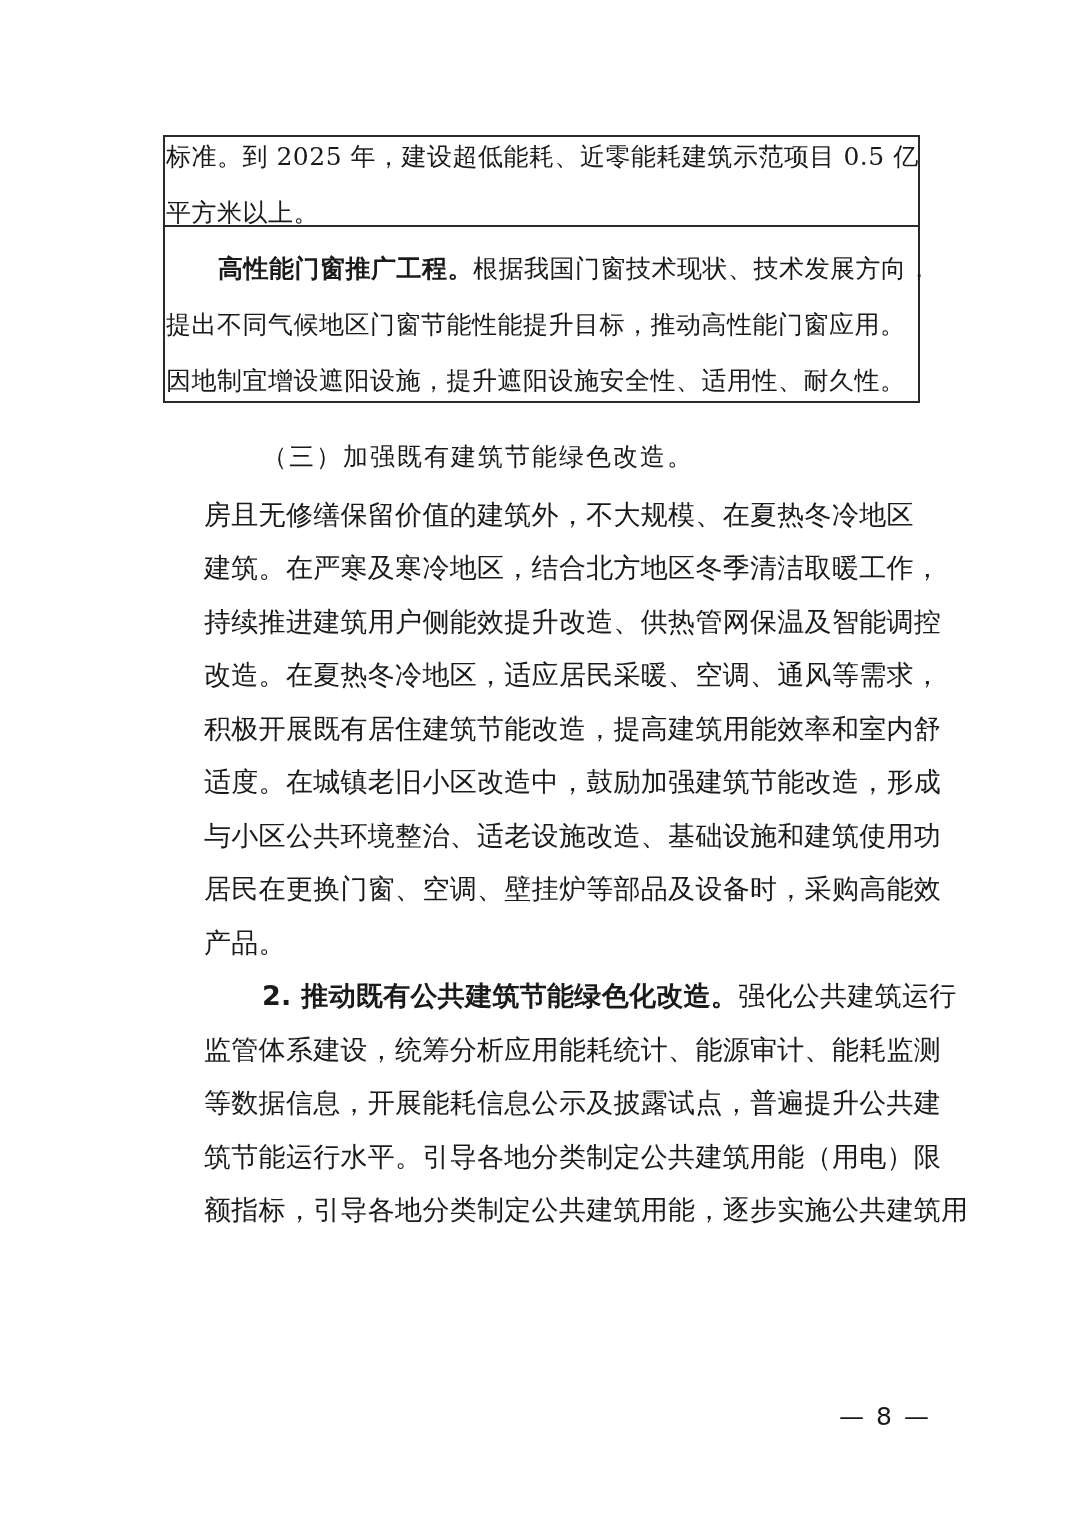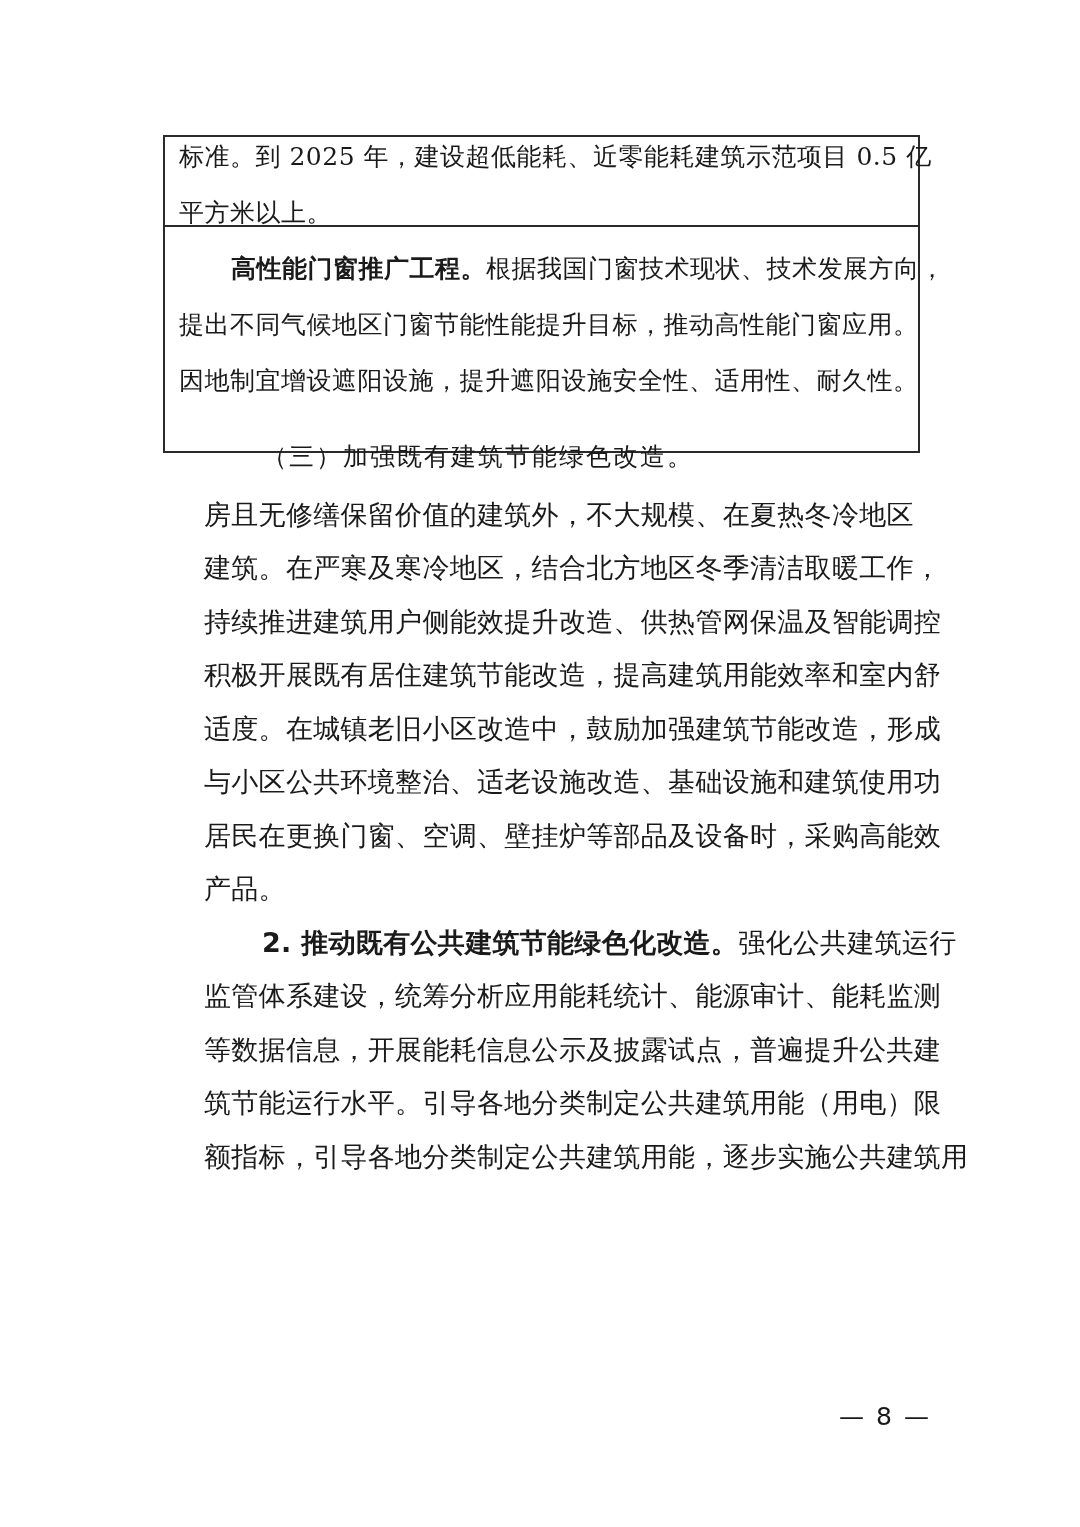--- a/index.html
+++ b/index.html
@@ -25,29 +25,29 @@
     
     .box {
       position: absolute;
       left: 163px;
       top: 135px;
       width: 753px;
       border: 2px solid #2a2a2a;
       box-sizing: content-box;
     }
     .box-cell {
-      padding: 0 14px;
+      padding: 0 1px;
       box-sizing: border-box;
     }
     .box-cell.first {
       height: 98px;
       border-bottom: 2px solid #2a2a2a;
     }
     .box-cell.second {
-      height: 224px;
+      height: 174px;
       padding-top: 14px;
     }
     .box-line {
       font-size: 25px;
       line-height: 56px;
       height: 56px;
       white-space: nowrap;
       letter-spacing: 0.5px;
     }
     .box-cell.first .box-line:first-child { margin-top: -8px; }
@@ -110,20 +110,21 @@
   </div>
 
   <div class="body-text">
     <div class="line heading-line">（三）加强既有建筑节能绿色改造。</div>
     <div class="gap"></div>
 
     <div>
       <div class="line">房且无修缮保留价值的建筑外，不大规模、在夏热冬冷地区</div>
       <div class="line">建筑。在严寒及寒冷地区，结合北方地区冬季清洁取暖工作，</div>
       <div class="line">持续推进建筑用户侧能效提升改造、供热管网保温及智能调控</div>
+      <div class="line">改造。在夏热冬冷地区，适应居民采暖、空调、通风等需求，</div>
       <div class="line">积极开展既有居住建筑节能改造，提高建筑用能效率和室内舒</div>
       <div class="line">适度。在城镇老旧小区改造中，鼓励加强建筑节能改造，形成</div>
       <div class="line">与小区公共环境整治、适老设施改造、基础设施和建筑使用功</div>
       <div class="line">居民在更换门窗、空调、壁挂炉等部品及设备时，采购高能效</div>
       <div class="line">产品。</div>
     </div>
 
     <div>
       <div class="line para-indent"><span class="bold">2. 推动既有公共建筑节能绿色化改造。</span><span>强化公共建筑运行</span></div>
       <div class="line">监管体系建设，统筹分析应用能耗统计、能源审计、能耗监测</div>

